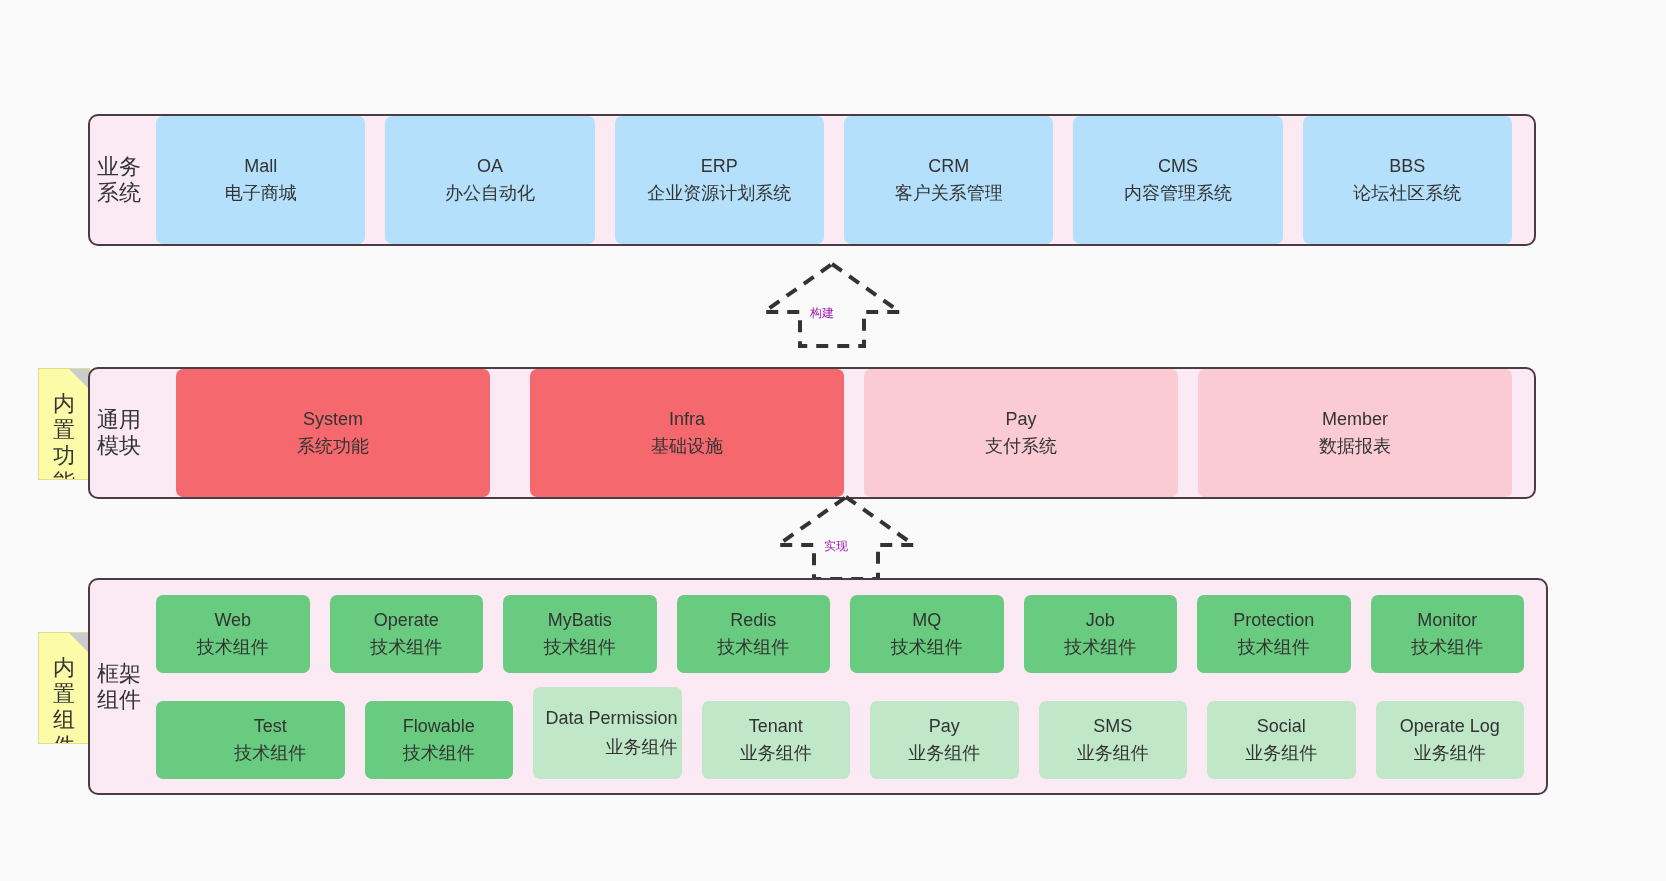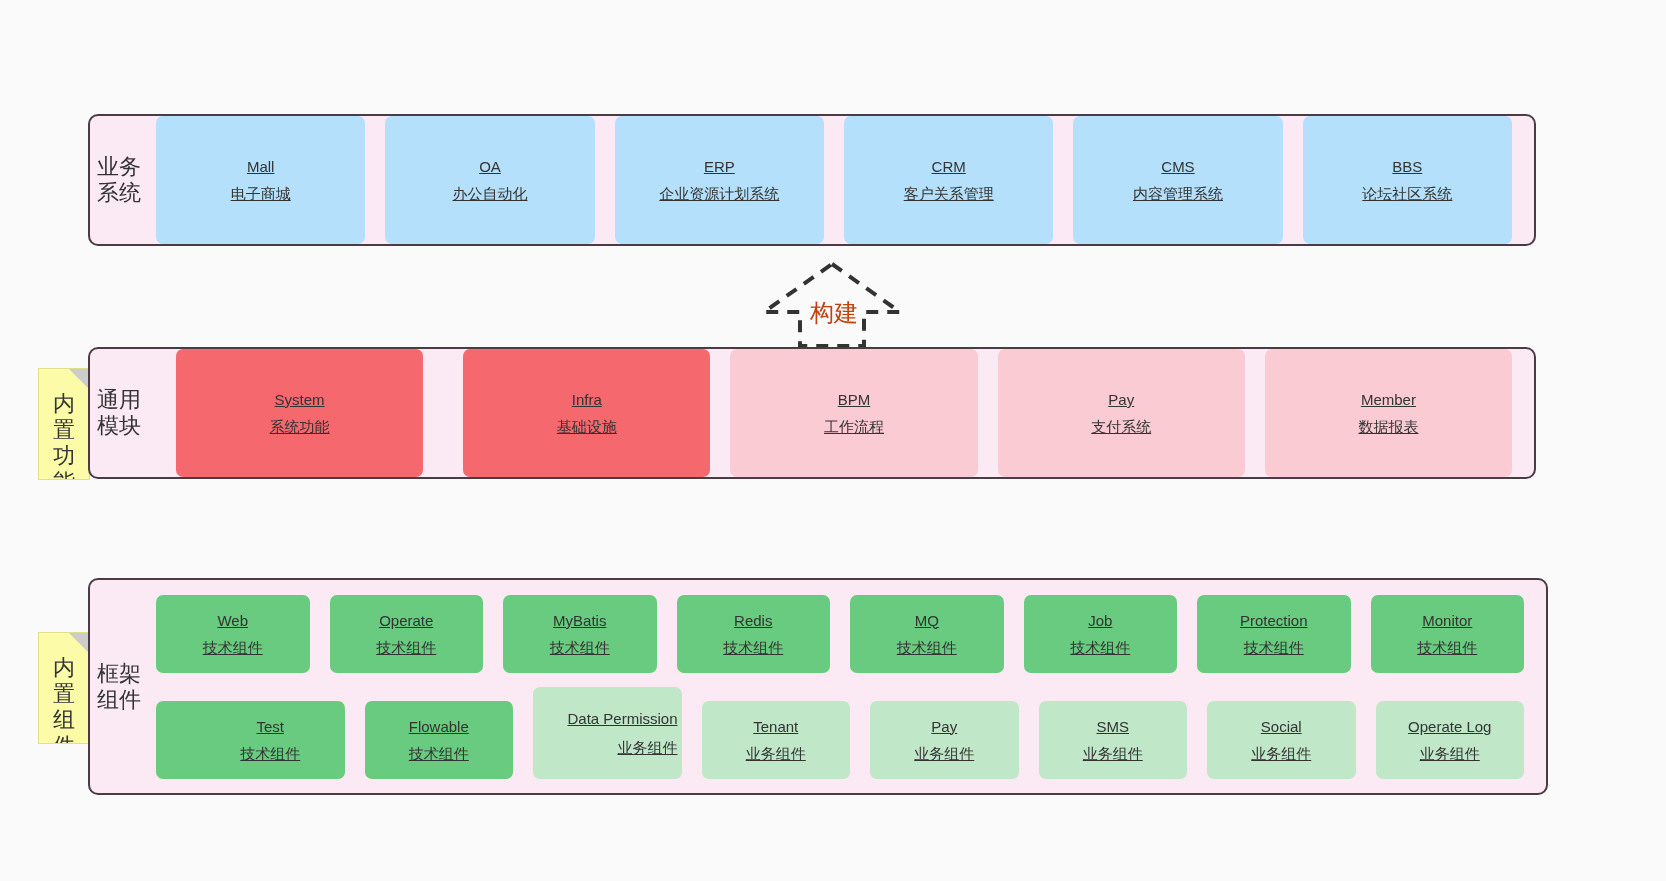--- a/index.html
+++ b/index.html
@@ -66,28 +66,27 @@
 
   
   .card {
     box-sizing: border-box;
     border-radius: 7px;
     display: flex;
     flex-direction: column;
     align-items: center;
     justify-content: center;
     text-align: center;
-    font-size: 15px;
+    font-size: 18px;
     line-height: 27px;
     color: #333333;
     margin: 0 10px;
     flex: 1 1 0;
     min-width: 0;
     padding: 6px 4px;
-    text-decoration: underline;
   }
   .card .en { white-space: nowrap; }
   .card .cn { white-space: nowrap; }
   .card.wrap .en { white-space: normal; }
 
   .c-blue   { background: #b5e0fb; }
   .c-red    { background: #f4686e; margin-left: 30px; }
   .c-pink   { background: #fbcbd4; }
   .c-green  { background: #68cb7f; }
   .c-lgreen { background: #bfe7c8; }
@@ -119,23 +118,23 @@
     display: block;
     width: 28px;
     margin: 0 auto;
     word-break: break-all;
   }
 
   
   .arrow-wrap { position: absolute; }
   .arrow-label {
     position: absolute;
-    font-size: 24px;
+    font-size: 12px;
     line-height: 22px;
-    color: #c2410c;
+    color: #a21caf;
     background: transparent;
     white-space: nowrap;
   }
 </style>
 </head>
 <body>
 
 <div id="canvas">
 
   <div class="layer" id="layer-business" style="left:88px; top:114px; width:1448px; height:132px;">
@@ -173,46 +172,48 @@
       <path d="M 80 6 L 148 54 L 112 54 L 112 88 L 48 88 L 48 54 L 12 54 Z" fill="#fafafa" stroke="#333333" stroke-width="4" stroke-dasharray="12 9" stroke-linejoin="miter"></path>
     </svg>
     <span class="arrow-label" style="left:58px; top:44px;">构建</span>
   </div>
 
   <div class="note" style="left:38px; top:368px; height:112px;">
     <span class="fold"></span>
     <span class="note-text">内置功能</span>
   </div>
 
-  <div class="layer" id="layer-module" style="left:88px; top:347px; width:1448px; height:132px;">
+  <div class="layer" id="layer-module" style="left:88px; top:367px; width:1448px; height:132px;">
     <div class="layer-title">通用模块</div>
     <div class="boxes">
       <div class="card c-red">
         <span class="en">System</span>
         <span class="cn">系统功能</span>
       </div>
       <div class="card c-red">
         <span class="en">Infra</span>
         <span class="cn">基础设施</span>
       </div>
       <div class="card c-pink">
-        <span class="en">BPM</span>
-        <span class="cn">工作流程</span>
-      </div>
-      <div class="card c-pink">
         <span class="en">Pay</span>
         <span class="cn">支付系统</span>
       </div>
       <div class="card c-pink">
         <span class="en">Member</span>
         <span class="cn">数据报表</span>
       </div>
     </div>
   </div>
 
+  <div class="arrow-wrap" style="left:766px; top:491px; width:160px; height:92px;">
+    <svg width="160" height="92" viewBox="0 0 160 92">
+      <path d="M 80 6 L 148 54 L 112 54 L 112 88 L 48 88 L 48 54 L 12 54 Z" fill="#fafafa" stroke="#333333" stroke-width="4" stroke-dasharray="12 9" stroke-linejoin="miter"></path>
+    </svg>
+    <span class="arrow-label" style="left:58px; top:44px;">实现</span>
+  </div>
 
   <div class="note" style="left:38px; top:632px; height:112px;">
     <span class="fold"></span>
     <span class="note-text">内置组件</span>
   </div>
 
   <div class="layer" id="layer-framework" style="left:88px; top:578px; width:1460px; height:217px;">
     <div class="layer-title">框架组件</div>
     <div class="boxes two-row">
 

